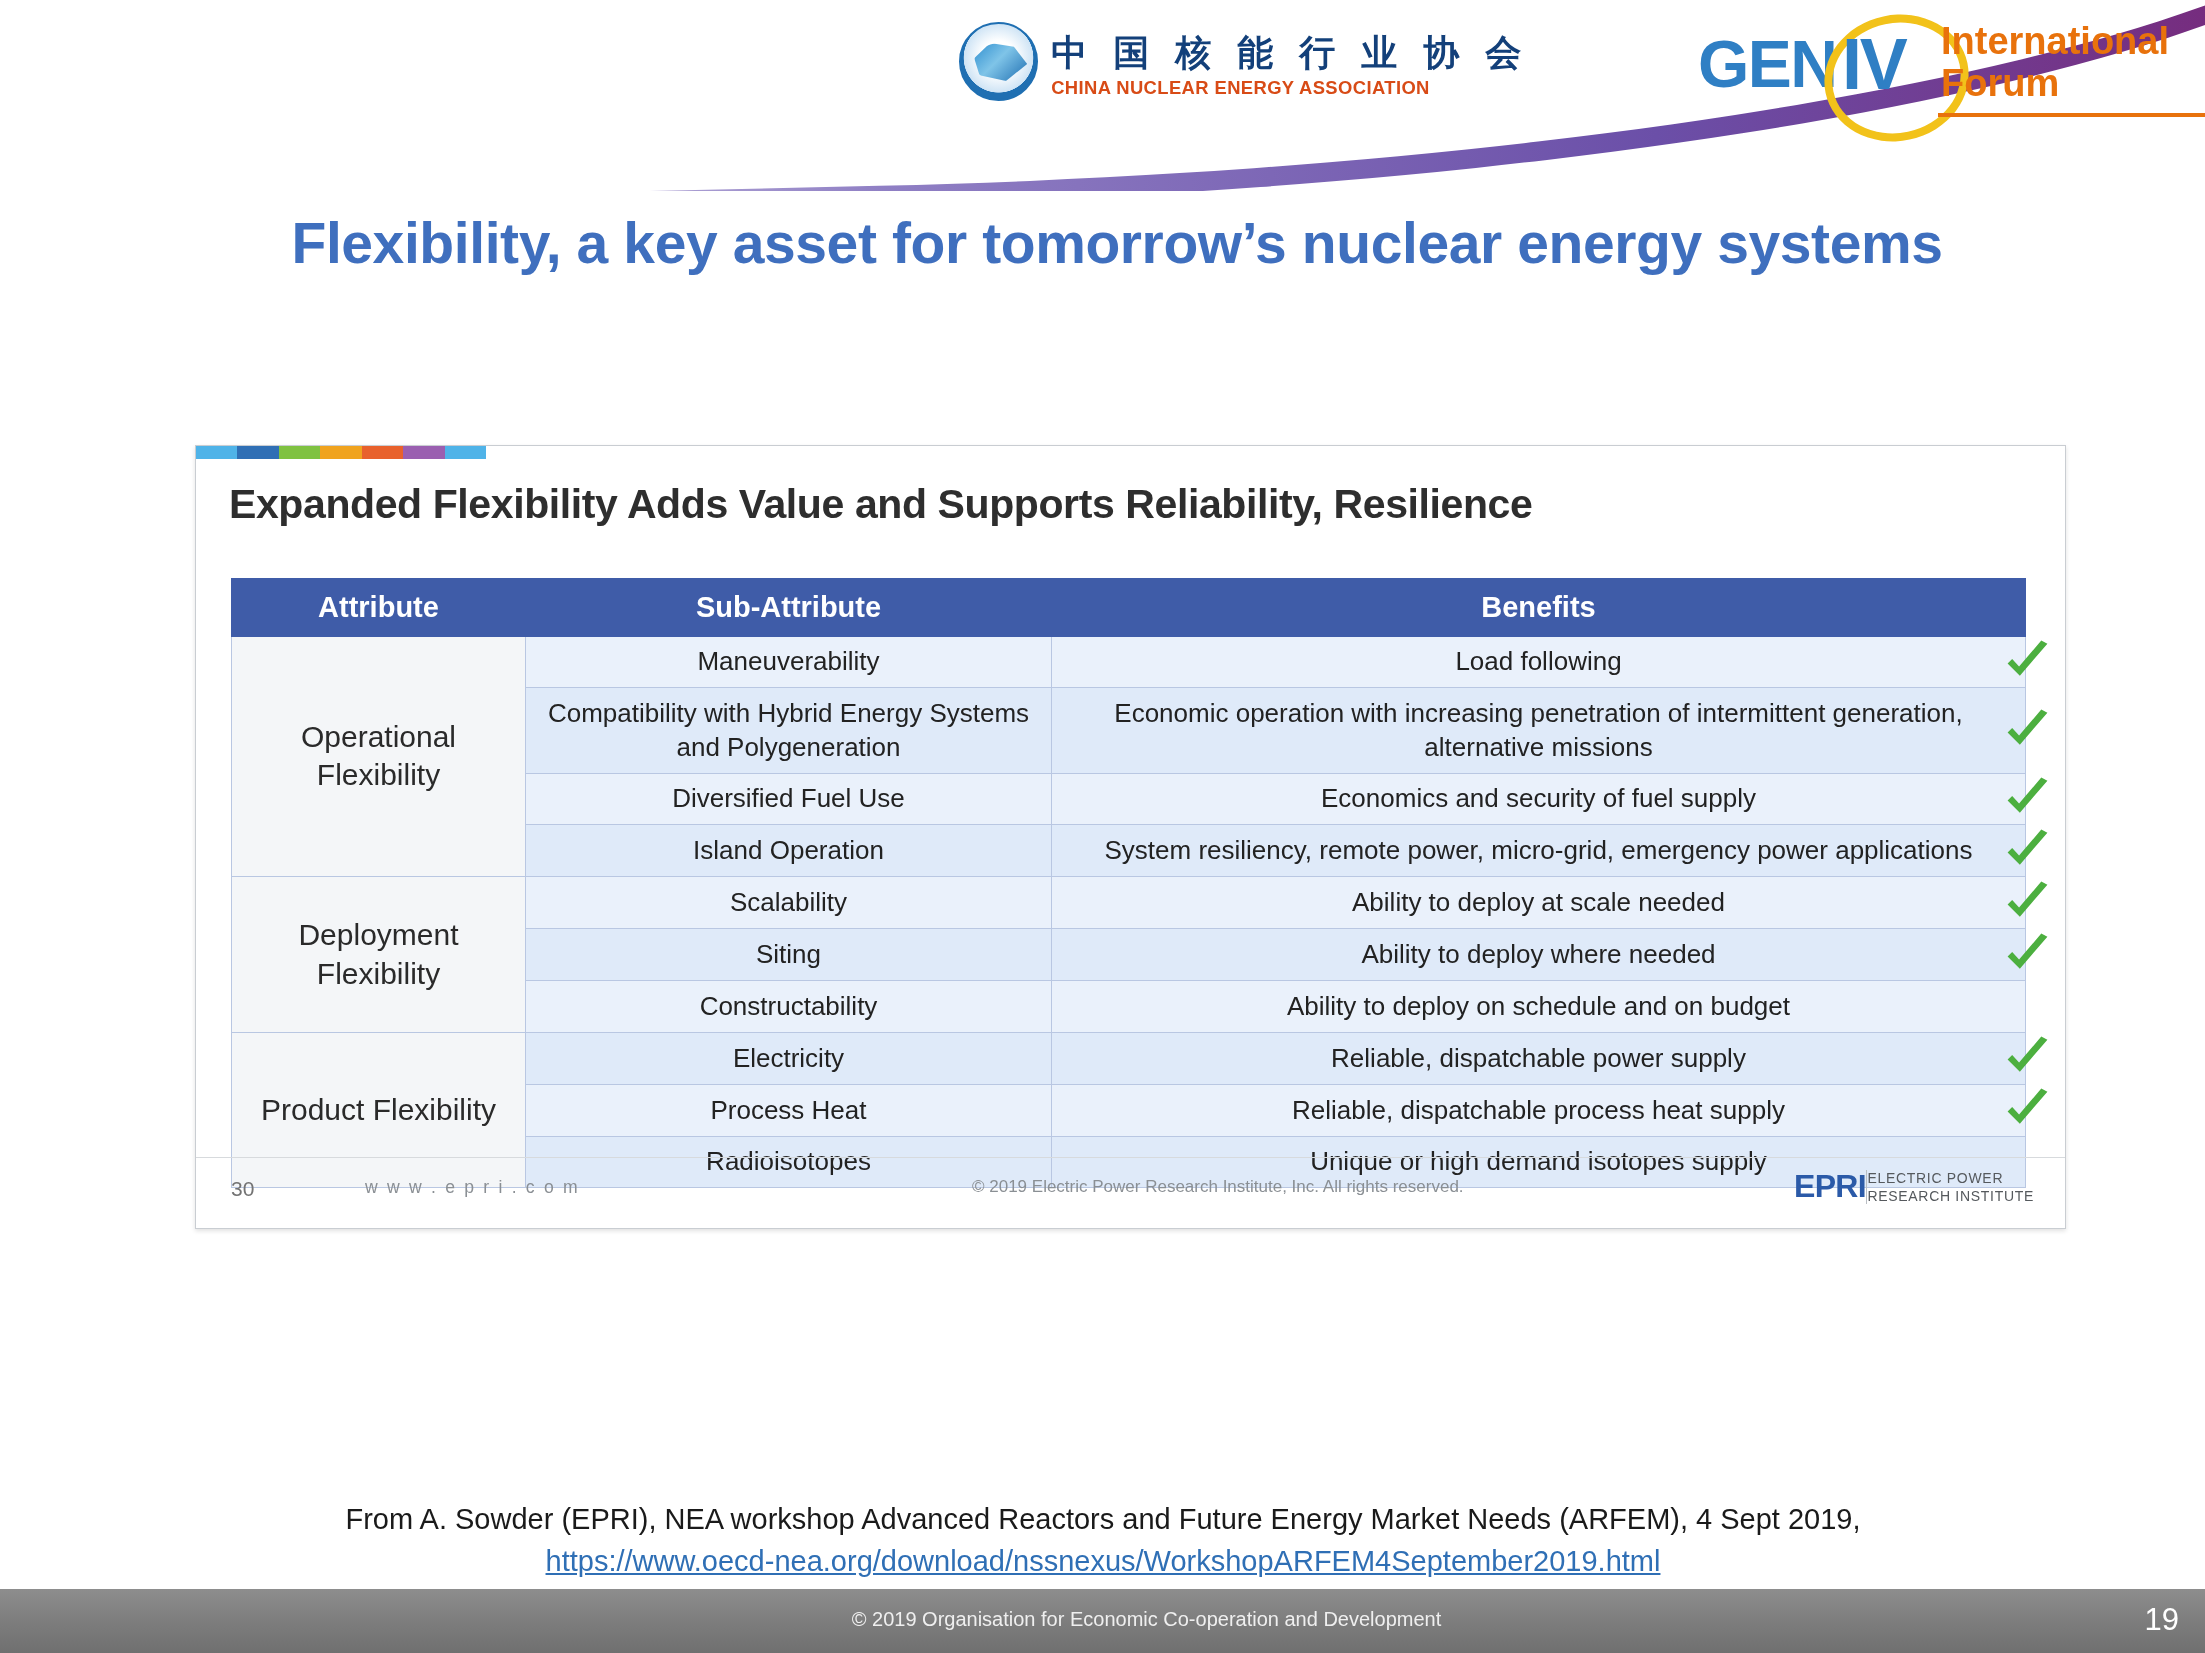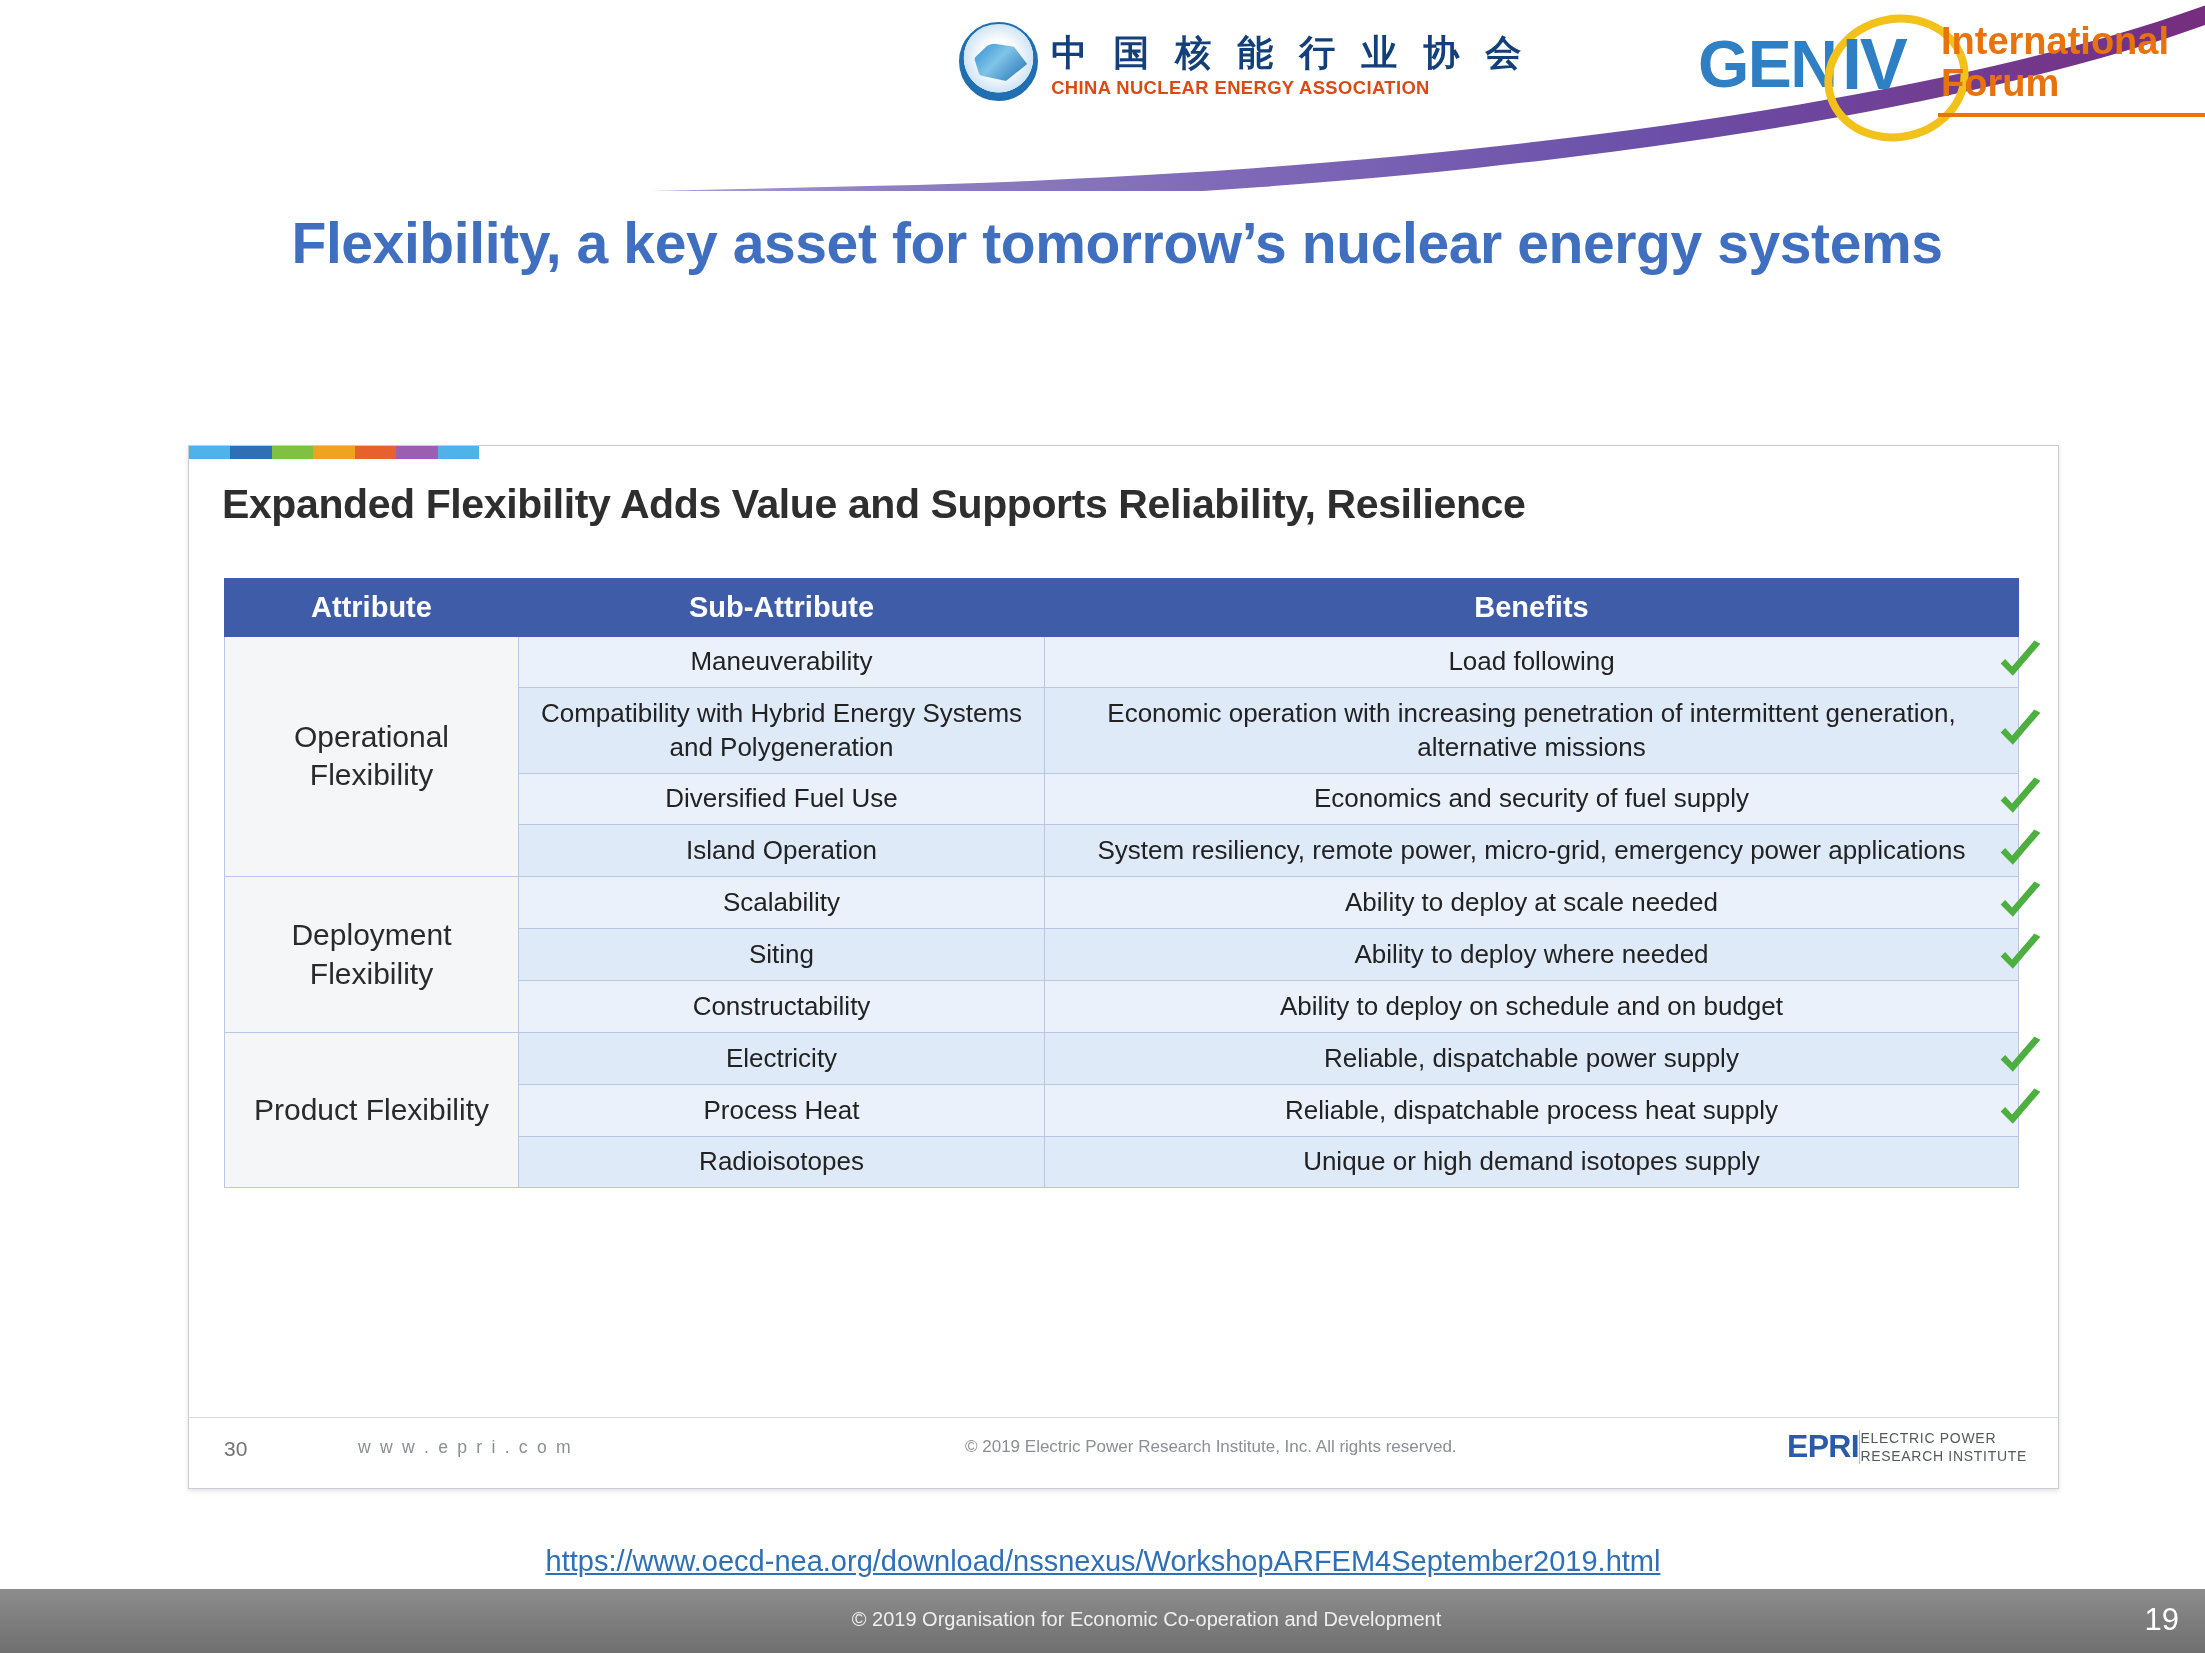--- a/index.html
+++ b/index.html
@@ -172,24 +172,24 @@
     font-size: 57px;
     font-weight: 700;
     color: #3f6fbe;
     line-height: 1.16;
     letter-spacing: -0.4px;
   }
 
   
   .epri-slide {
     position: absolute;
-    left: 188px;
+    left: 195px;
     top: 445px;
     width: 1871px;
-    height: 1044px;
+    height: 784px;
     background: #ffffff;
     border: 1.5px solid #c9cdd2;
     box-sizing: border-box;
     box-shadow: 0 1.5px 4.4px rgba(0,0,0,0.12);
   }
   .epri-colorbar {
     position: absolute;
     left: 0; top: 0;
     width: 290px;
     height: 12.5px;
@@ -494,21 +494,21 @@
       <div class="epri-brand-sep"></div>
       <div class="epri-brand-text">
         <div>ELECTRIC POWER</div>
         <div>RESEARCH INSTITUTE</div>
       </div>
     </div>
   </div>
 </div>
 
 <div class="caption">
-  <br>
+  <span>From A. Sowder (EPRI), NEA workshop Advanced Reactors and Future Energy Market Needs (ARFEM), 4 Sept 2019,</span><br>
   <a class="caption-link" href="#">https://www.oecd-nea.org/download/nssnexus/WorkshopARFEM4September2019.html</a>
 </div>
 
 <div class="bottom-bar">
   <div class="bottom-copy">© 2019 Organisation for Economic Co-operation and Development</div>
   <div class="bottom-page">19</div>
 </div>
 
 
 </body></html>

